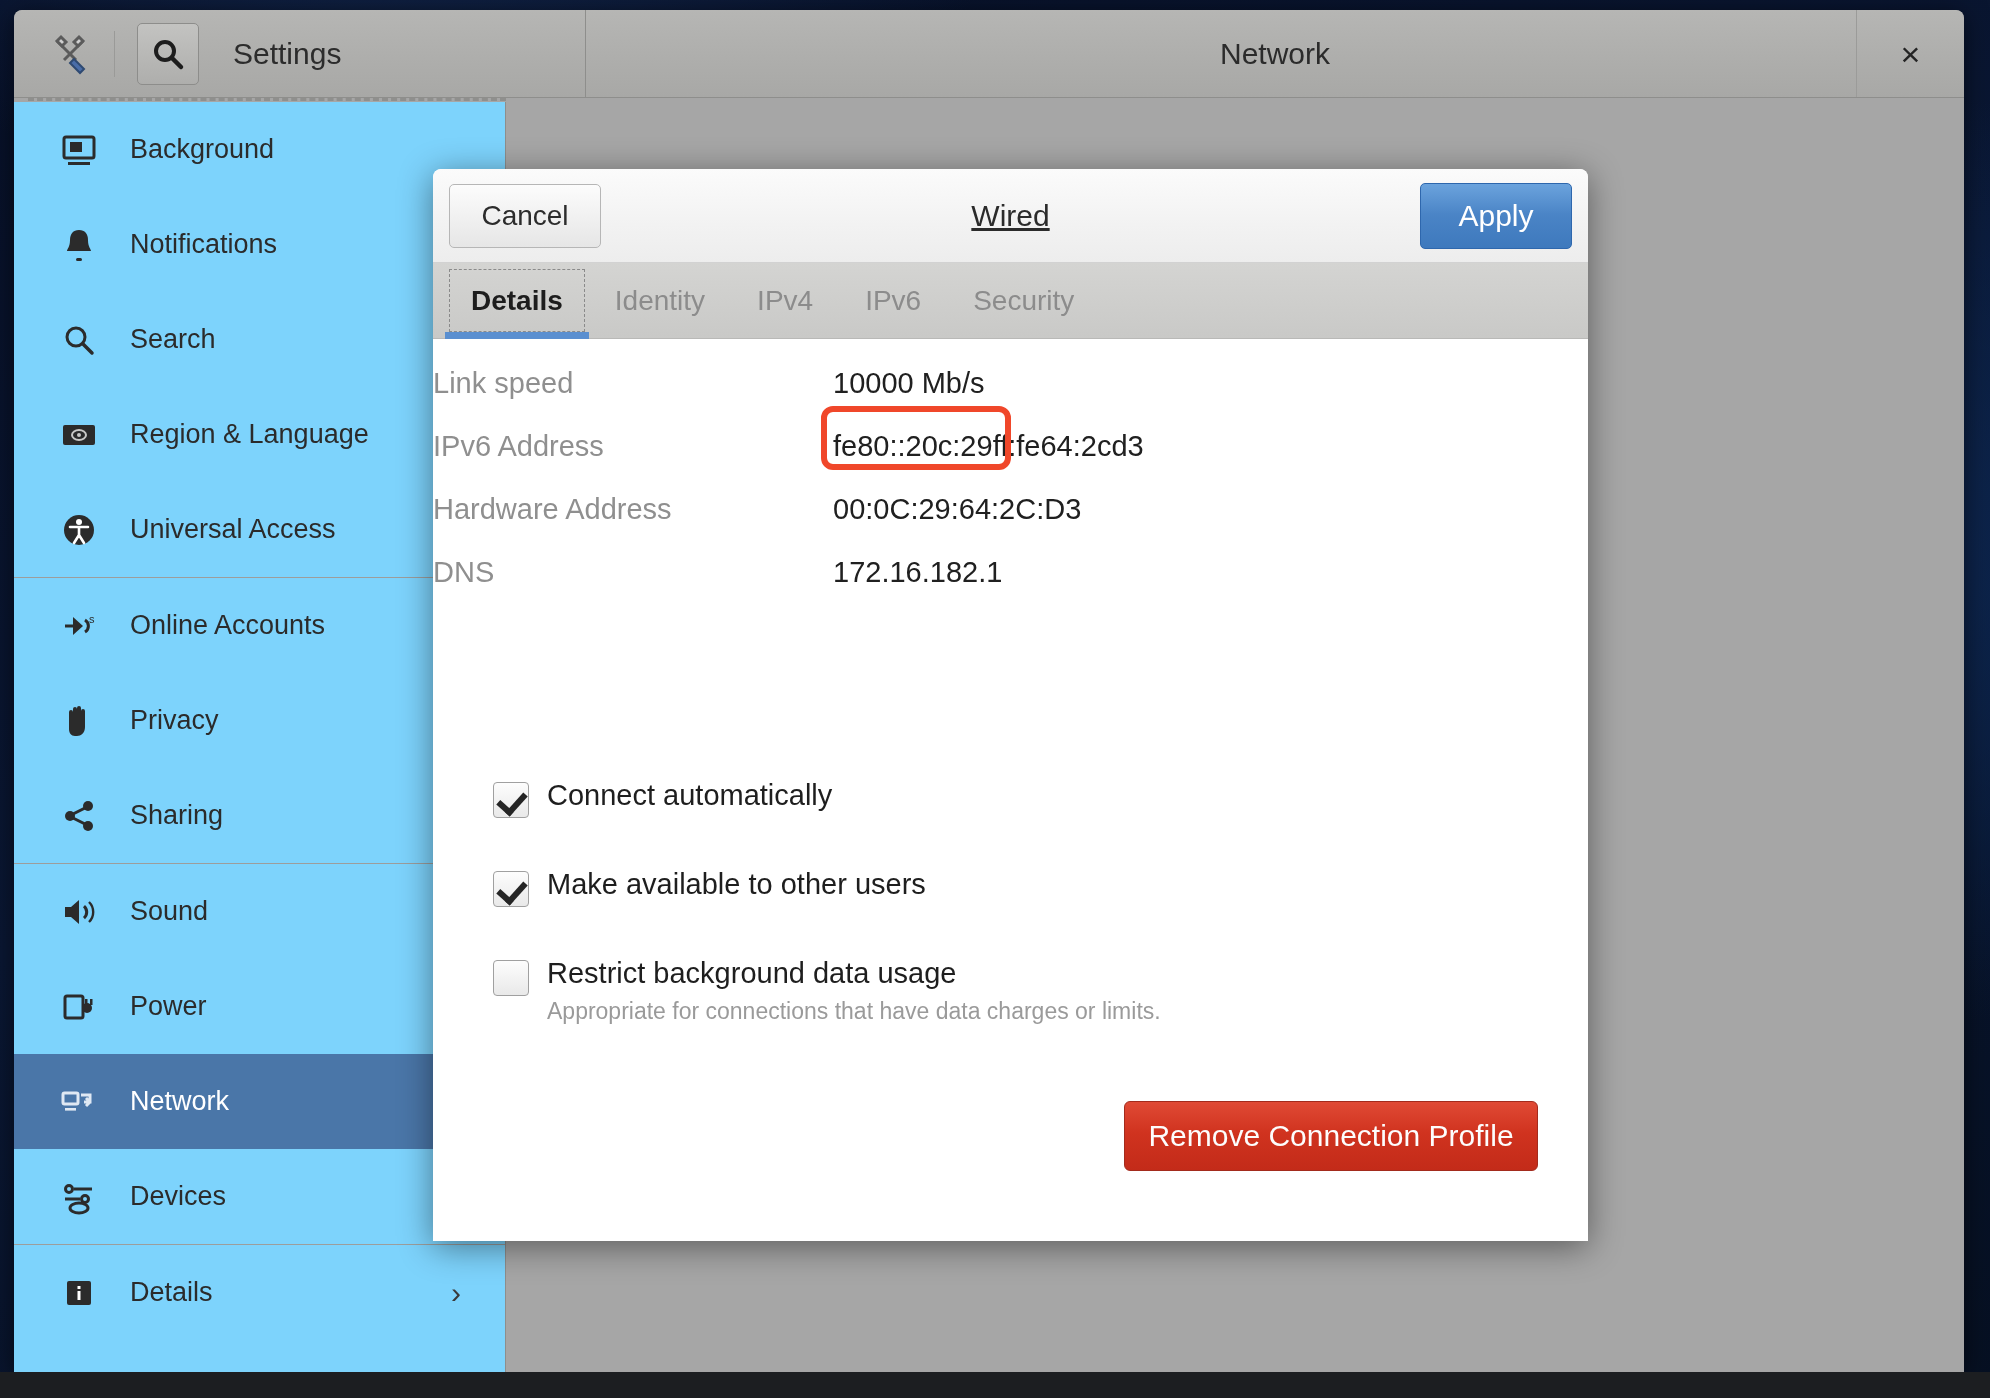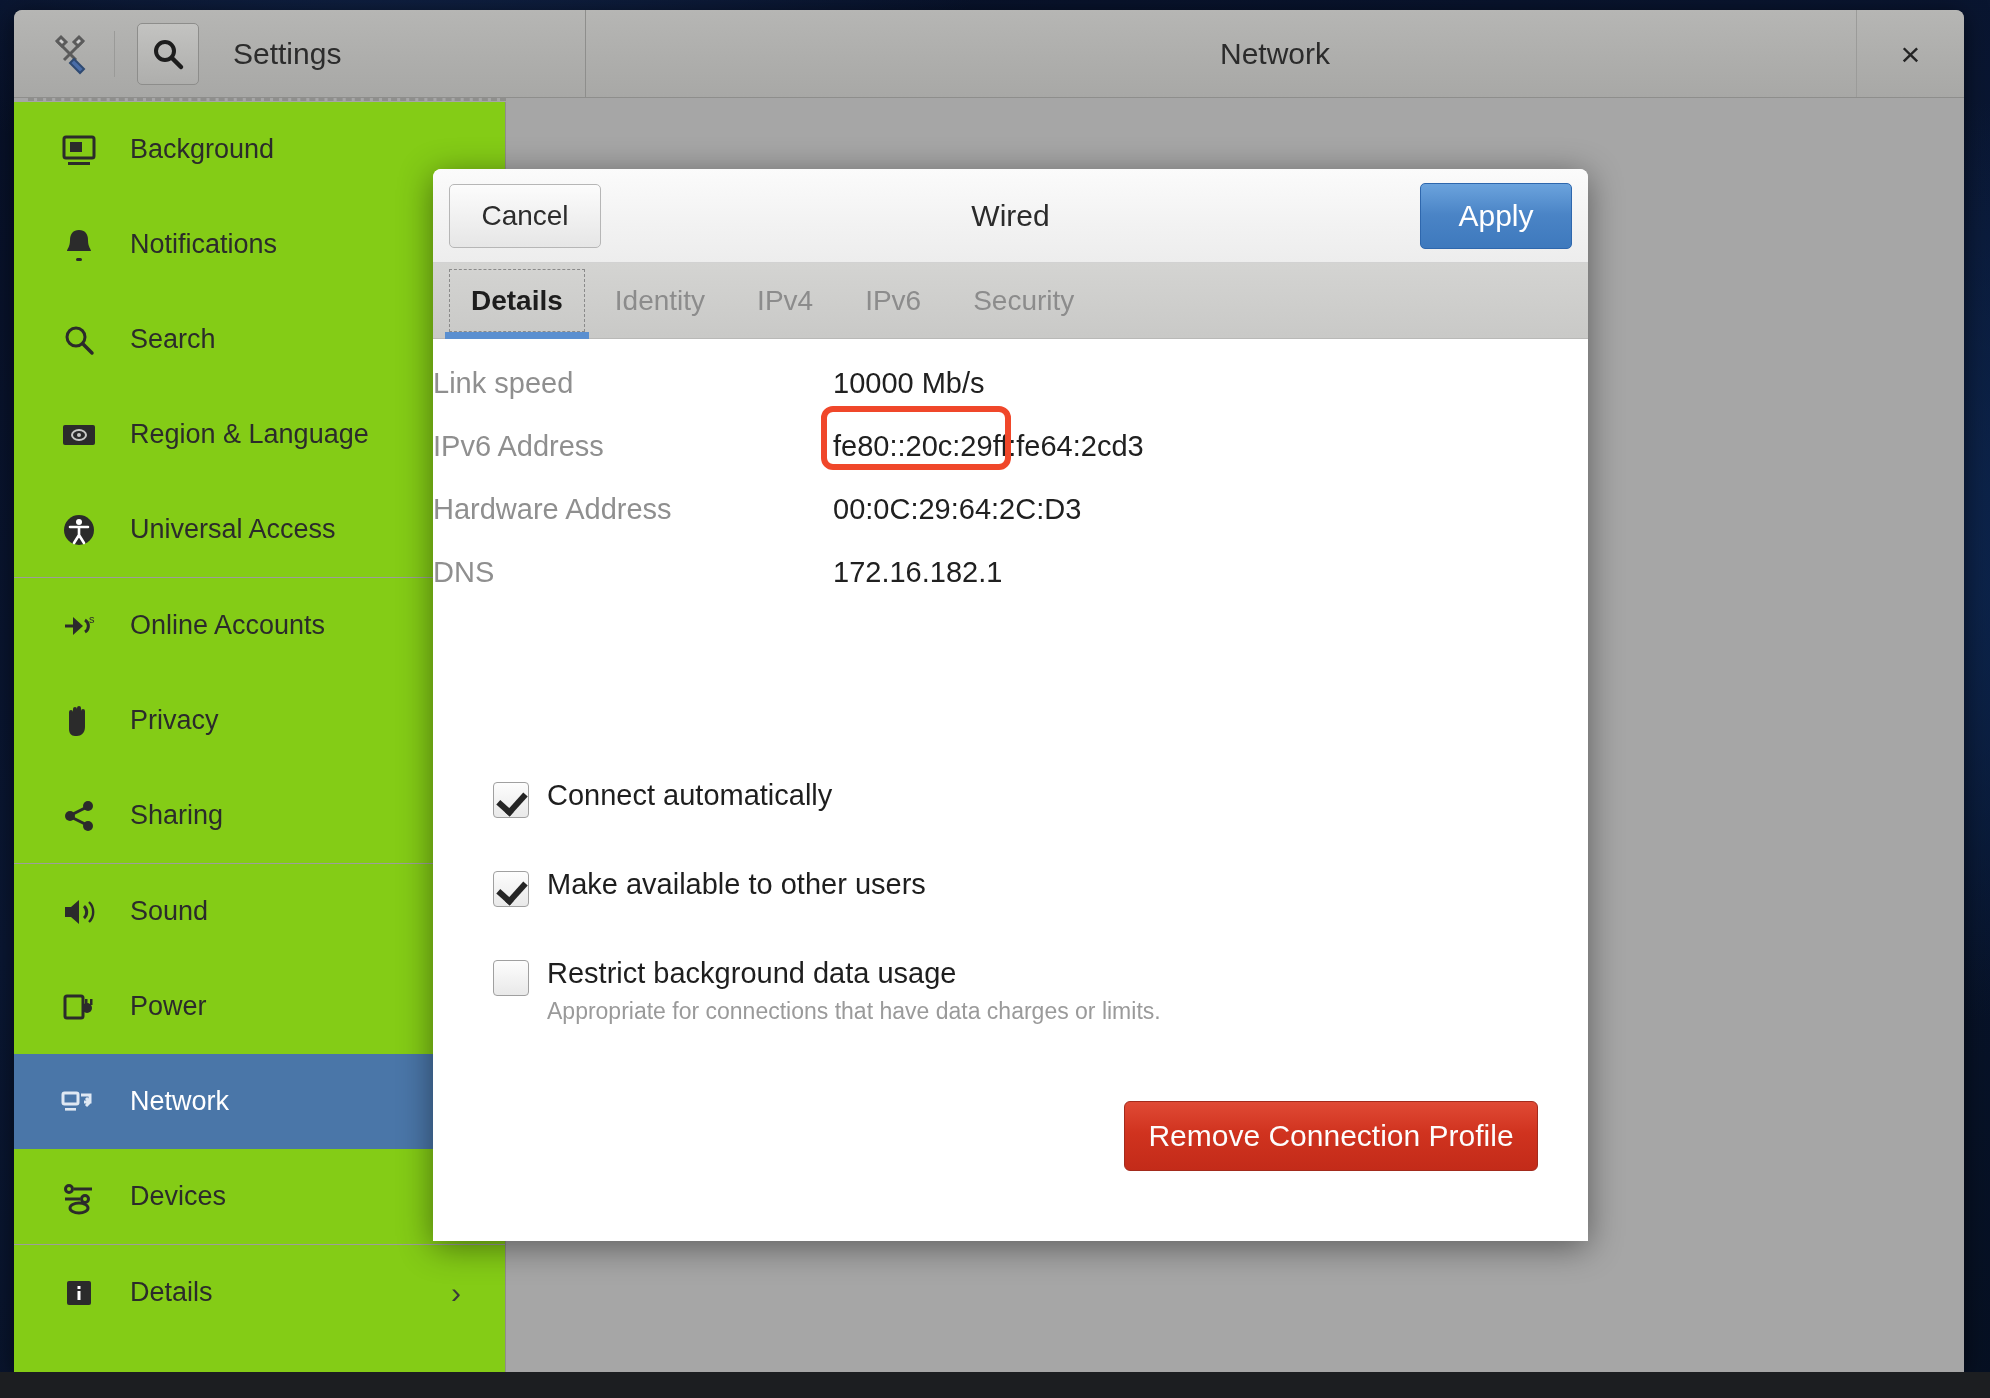--- a/index.html
+++ b/index.html
@@ -74,21 +74,21 @@
   #dashed-sep {
     position: absolute; left: 14px; top: 88px;
     width: 478px; height: 3px;
     border-top: 3px dashed #8f8f8d;
   }
 
   
   #sidebar {
     position: absolute; left: 0; top: 92px;
     width: 492px; height: 1270px;
-    background: #84cc16;
+    background: #7dd3fc;
     border-right: 1px solid #8e8e8c;
     overflow: hidden;
   }
   .nav-item {
     height: 95px;
     display: flex; align-items: center;
     padding-left: 44px;
     color: #2b2b2b;
     font-size: 27px;
     position: relative;
@@ -159,21 +159,21 @@
   #cancel-btn {
     width: 152px; height: 64px;
     border: 1px solid #b6b6b6; border-radius: 5px;
     background: linear-gradient(to bottom, #fcfcfc, #e6e6e6);
     font-size: 28px; color: #2c2c2c;
     display: flex; align-items: center; justify-content: center;
   }
   #dlg-title {
     position: absolute; left: 0; right: 0;
     text-align: center;
-    font-size: 30px; color: #2b2b2b;
+    font-size: 30px; color: #2b2b2b; text-decoration: underline;
   }
   #apply-btn {
     margin-left: auto;
     width: 152px; height: 66px;
     border: 1px solid #2e67ad; border-radius: 5px;
     background: linear-gradient(to bottom, #6ba3dd 0%, #4a84c6 48%, #3e79bd 100%);
     color: #ffffff; font-size: 30px;
     display: flex; align-items: center; justify-content: center;
     position: relative; z-index: 2;
   }

